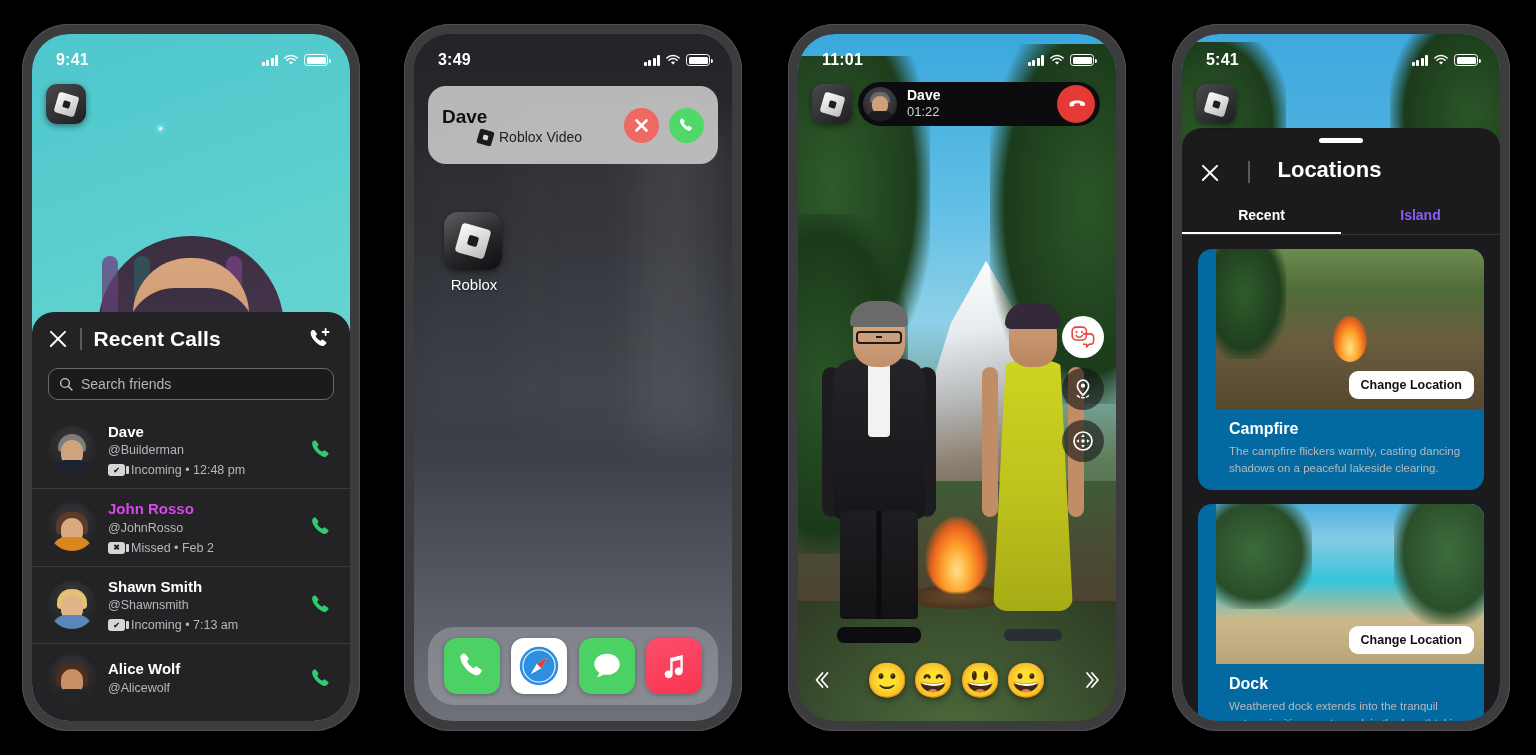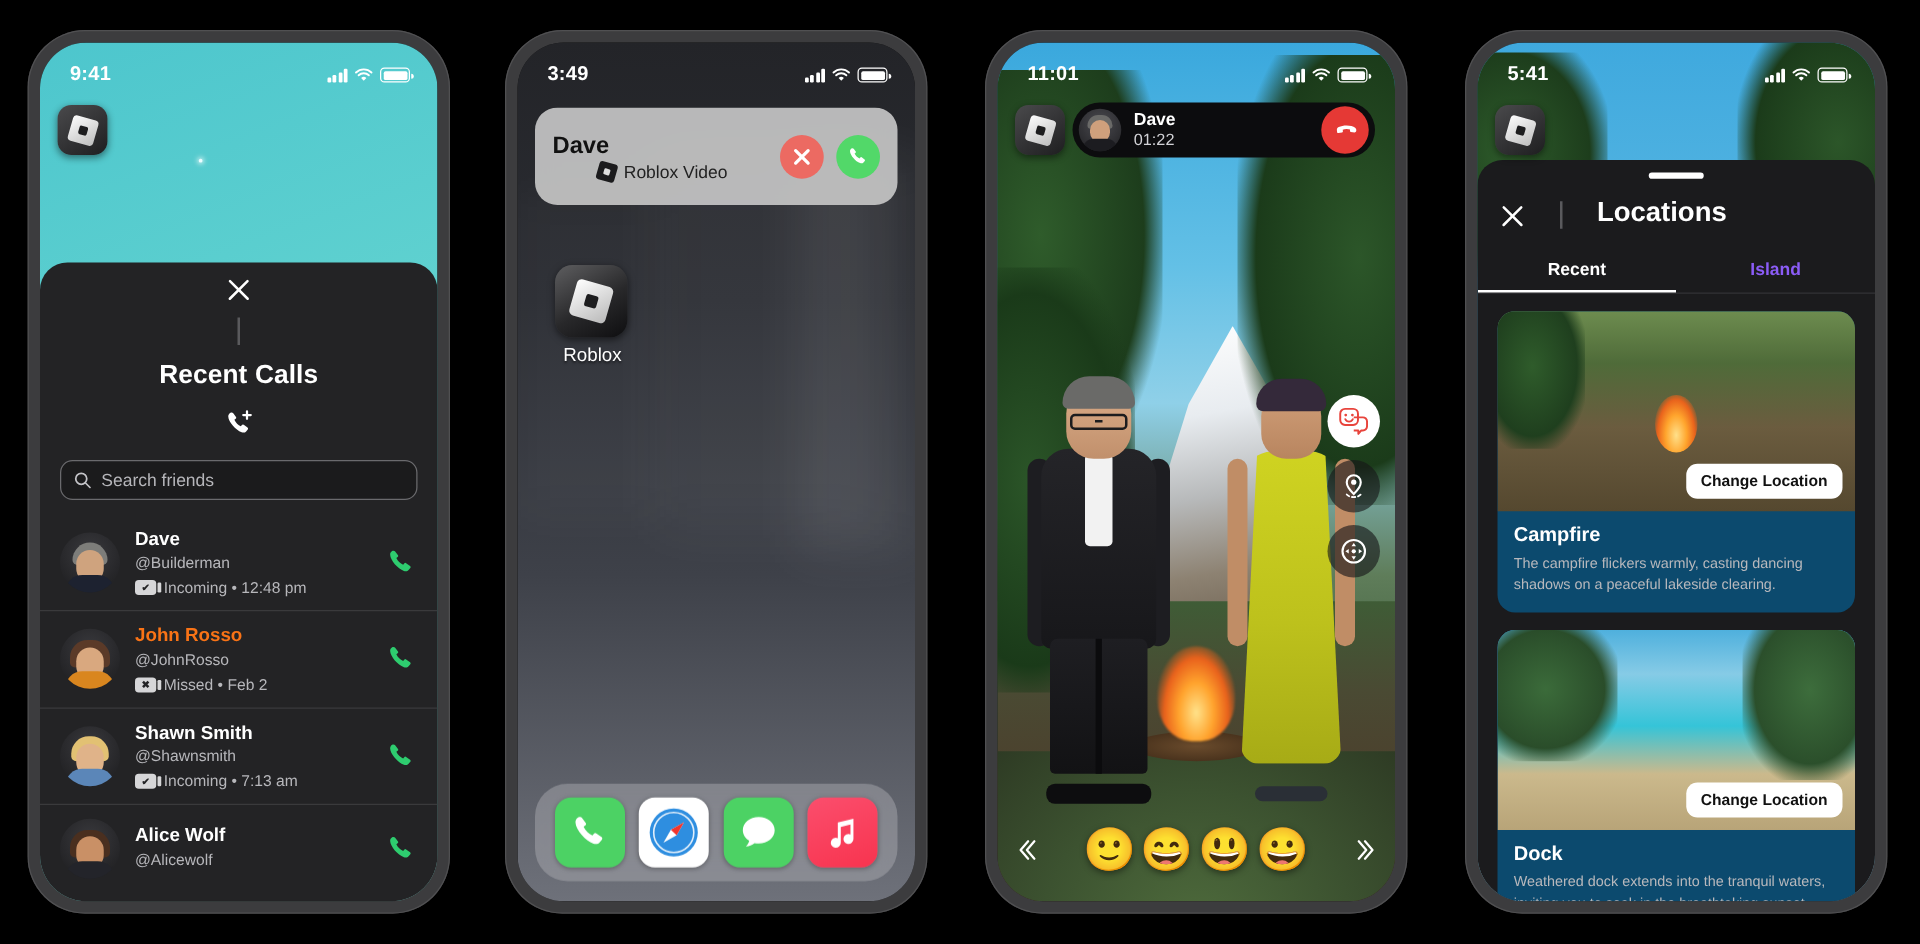--- a/index.html
+++ b/index.html
@@ -96,21 +96,21 @@
   .av-nose{position:absolute;left:50%;transform:translateX(-50%);top:126px;width:12px;height:14px;
     background:rgba(150,95,60,.35);border-radius:6px;}
   .av-mouth{position:absolute;left:50%;transform:translateX(-50%);top:150px;width:36px;height:12px;
     background:#b0706b;border-radius:18px/8px;}
 
   
   .sheet {
     position:absolute; left:0; right:0; bottom:0; background:#232325;
     border-radius: 22px 22px 0 0; z-index: 30; overflow:hidden;
   }
-  .sheet-head { display:flex; align-items:center; padding: 12px 16px 10px 16px; gap: 12px; flex-direction: column; }
+  .sheet-head { display:flex; align-items:center; padding: 12px 16px 10px 16px; gap: 12px; }
   .x-icon { width:20px;height:20px;position:relative;flex:none;cursor:pointer;}
   .x-icon::before,.x-icon::after{content:"";position:absolute;left:50%;top:50%;width:22px;height:2.2px;background:#fff;border-radius:2px;}
   .x-icon::before{transform:translate(-50%,-50%) rotate(45deg)}
   .x-icon::after{transform:translate(-50%,-50%) rotate(-45deg)}
   .vdiv { width:1.5px; height:22px; background:#5a5a5d; flex:none; }
   .sheet-title { color:#fff; font-size:21px; font-weight:700; letter-spacing:.1px; flex:1; }
   .newcall-btn { width:30px;height:30px; display:flex;align-items:center;justify-content:center; }
   .search-box {
     margin: 4px 16px 12px; height: 32px; border:1px solid #6a6a6d; border-radius:10px;
     display:flex; align-items:center; gap:8px; padding: 0 10px; background: rgba(0,0,0,.22);
@@ -123,21 +123,21 @@
   .call-list { }
   .call-row { display:flex; align-items:center; gap:12px; padding: 11px 16px; border-top:1px solid #3a3a3c; }
   .call-row:first-child { border-top: none; }
   .cav { width:48px;height:48px;border-radius:50%;flex:none; position:relative; overflow:hidden;
     background: radial-gradient(circle at 50% 35%, #3a3a3e, #1b1b1d); }
   .cav .head{position:absolute;left:50%;top:30%;transform:translateX(-50%);width:22px;height:26px;border-radius:11px;}
   .cav .hair{position:absolute;left:50%;top:18%;transform:translateX(-50%);width:28px;height:18px;border-radius:14px 14px 4px 4px;}
   .cav .torso{position:absolute;left:50%;bottom:-6px;transform:translateX(-50%);width:40px;height:20px;border-radius:14px 14px 0 0;}
   .cmeta { flex:1; min-width:0; }
   .cname { font-size:15px; font-weight:700; color:#fff; line-height:1.25; }
-  .cname.missed { color:#f97316; }
+  .cname.missed { color:#d946ef; }
   .chandle { font-size:12.5px; color:#b7b7bb; line-height:1.5; }
   .cstatus { display:flex; align-items:center; gap:6px; margin-top:3px; font-size:12.5px; color:#b7b7bb; }
   .vid-ico { width:17px;height:12px;background:#d6d6d8;border-radius:3px;position:relative;flex:none;
     display:flex;align-items:center;justify-content:center;color:#232325;font-size:8px;font-weight:700;}
   .vid-ico::after{content:"";position:absolute;right:-4px;top:2px;width:3px;height:8px;background:#d6d6d8;border-radius:1px;}
   .green-phone { width:26px;height:26px;flex:none; }
 
   
   .p2-bg { position:absolute; inset:0;
     background: linear-gradient(180deg,#232428 0%,#2b2d33 30%,#3e4149 62%,#6e717a 100%); }
@@ -255,21 +255,21 @@
     background:radial-gradient(ellipse at 62% 42%,#2c5629 0%,#1b3b1a 58%,rgba(20,40,18,0) 74%);}
   .loc-sheet { position:absolute; left:0;right:0; top:94px; bottom:0; background:#1b1b1d;
     border-radius: 20px 20px 0 0; z-index:30; overflow:hidden; }
   .grabber { width:44px;height:5px;border-radius:3px;background:#fff;margin:10px auto 0; }
   .loc-head { display:flex; align-items:flex-end; gap:28px; padding: 14px 18px 2px; }
   .loc-title { font-size:22px; font-weight:700; color:#fff; }
   .tabs { display:flex; border-bottom:1px solid #333336; margin-top:12px; }
   .tab { flex:1; text-align:center; padding: 10px 0 11px; font-size:14px; font-weight:700; color:#8b5cf6; cursor:pointer; }
   .tab.active { color:#fff; box-shadow: inset 0 -2px 0 0 #fff; }
   .cards { padding: 14px 16px 0; }
-  .loc-card { background:#0c4a6e; border-radius:14px; overflow:hidden; margin-bottom:14px; position:relative; }
+  .loc-card { background:#0369a1; border-radius:14px; overflow:hidden; margin-bottom:14px; position:relative;padding-left:18px; }
   .card-img { height:160px; position:relative; }
   .forest-img { background: linear-gradient(180deg,#6d8c4f 0%,#4f6b39 26%,#6b5c3f 58%,#55482f 100%); }
   .forest-img::before{content:"";position:absolute;left:0;top:0;width:70px;height:110px;
     background:radial-gradient(ellipse at 40% 40%,#2f5c2b 0%,#1f3f1e 60%,rgba(20,40,18,0) 78%);}
   .forest-img::after{content:"";position:absolute;left:50%;top:42%;transform:translateX(-50%);
     width:34px;height:46px;background:radial-gradient(ellipse at 50% 70%,#ffe08a 0%,#ffa52d 35%,#e9631c 62%,rgba(160,50,10,0) 80%);border-radius:50%;}
   .island-img { background: linear-gradient(180deg,#4fb0dd 0%,#86cbe6 22%,#35c4d8 48%,#cbb98c 72%,#b8a478 100%); }
   .island-img::before{content:"";position:absolute;left:0;top:0;width:96px;height:105px;
     background:radial-gradient(ellipse at 40% 45%,#3b6b3a 0%,#2a4d2a 58%,rgba(30,60,30,0) 78%);}
   .island-img::after{content:"";position:absolute;right:0;top:0;width:90px;height:120px;

